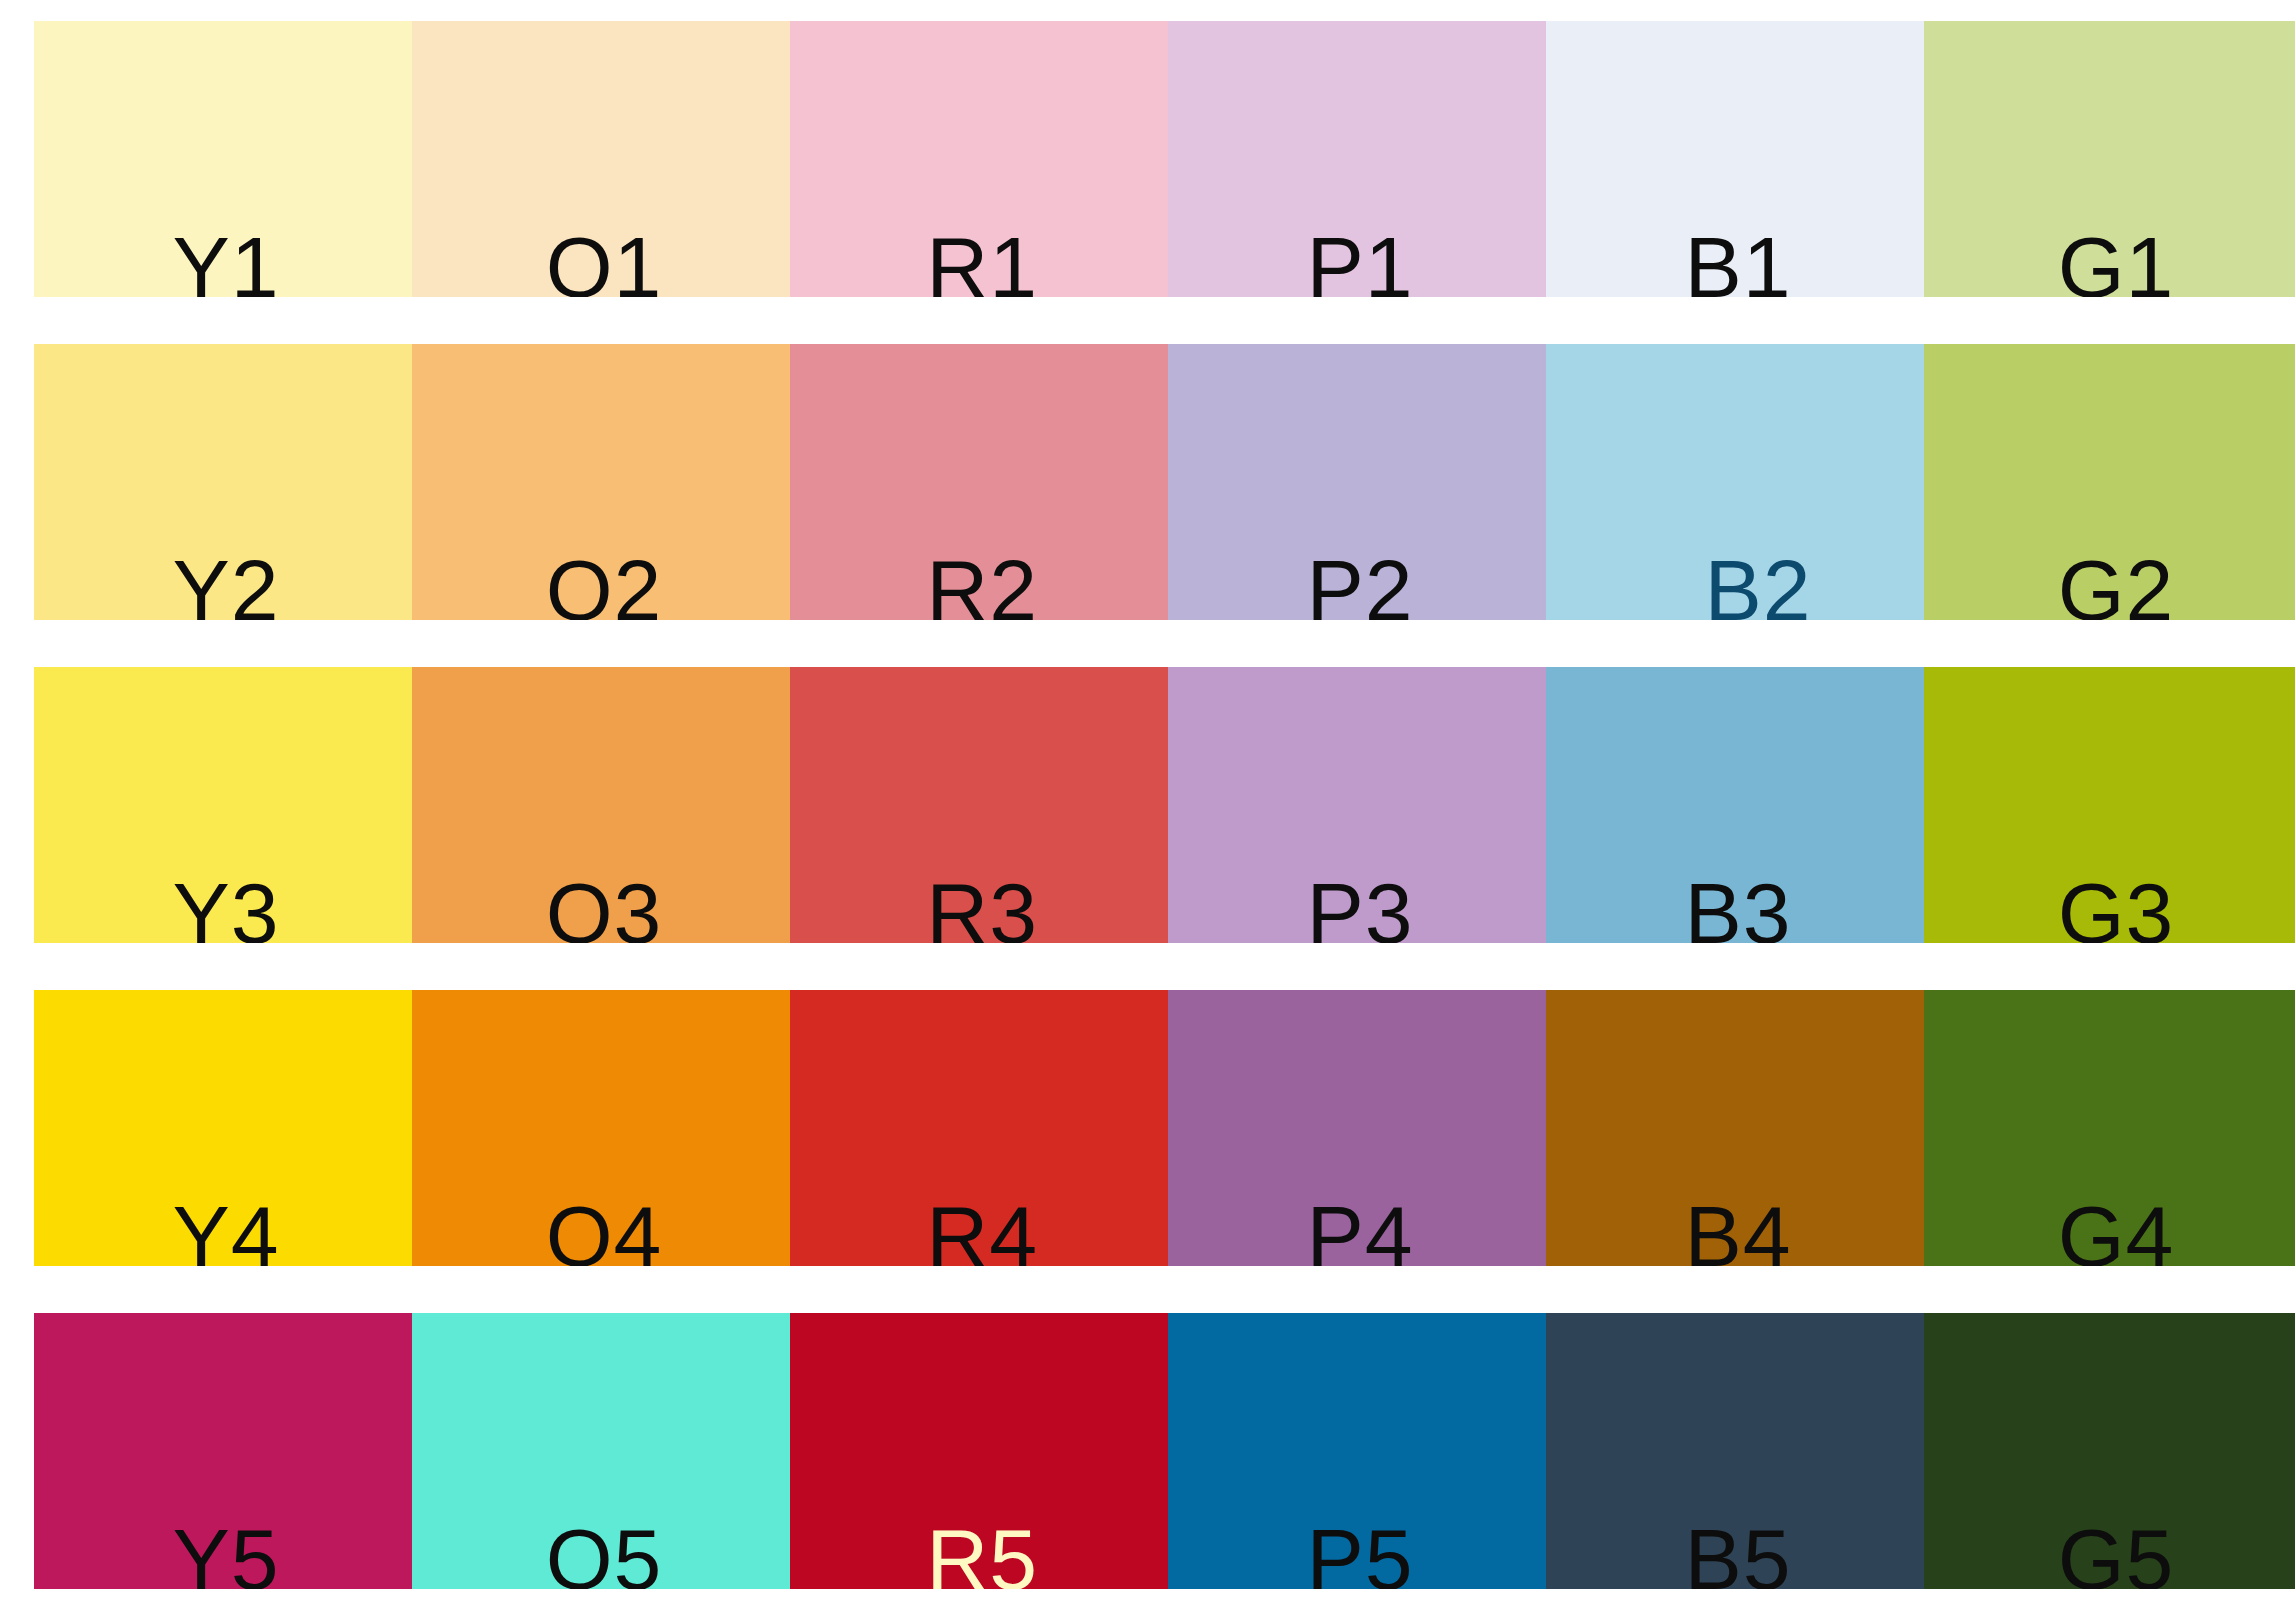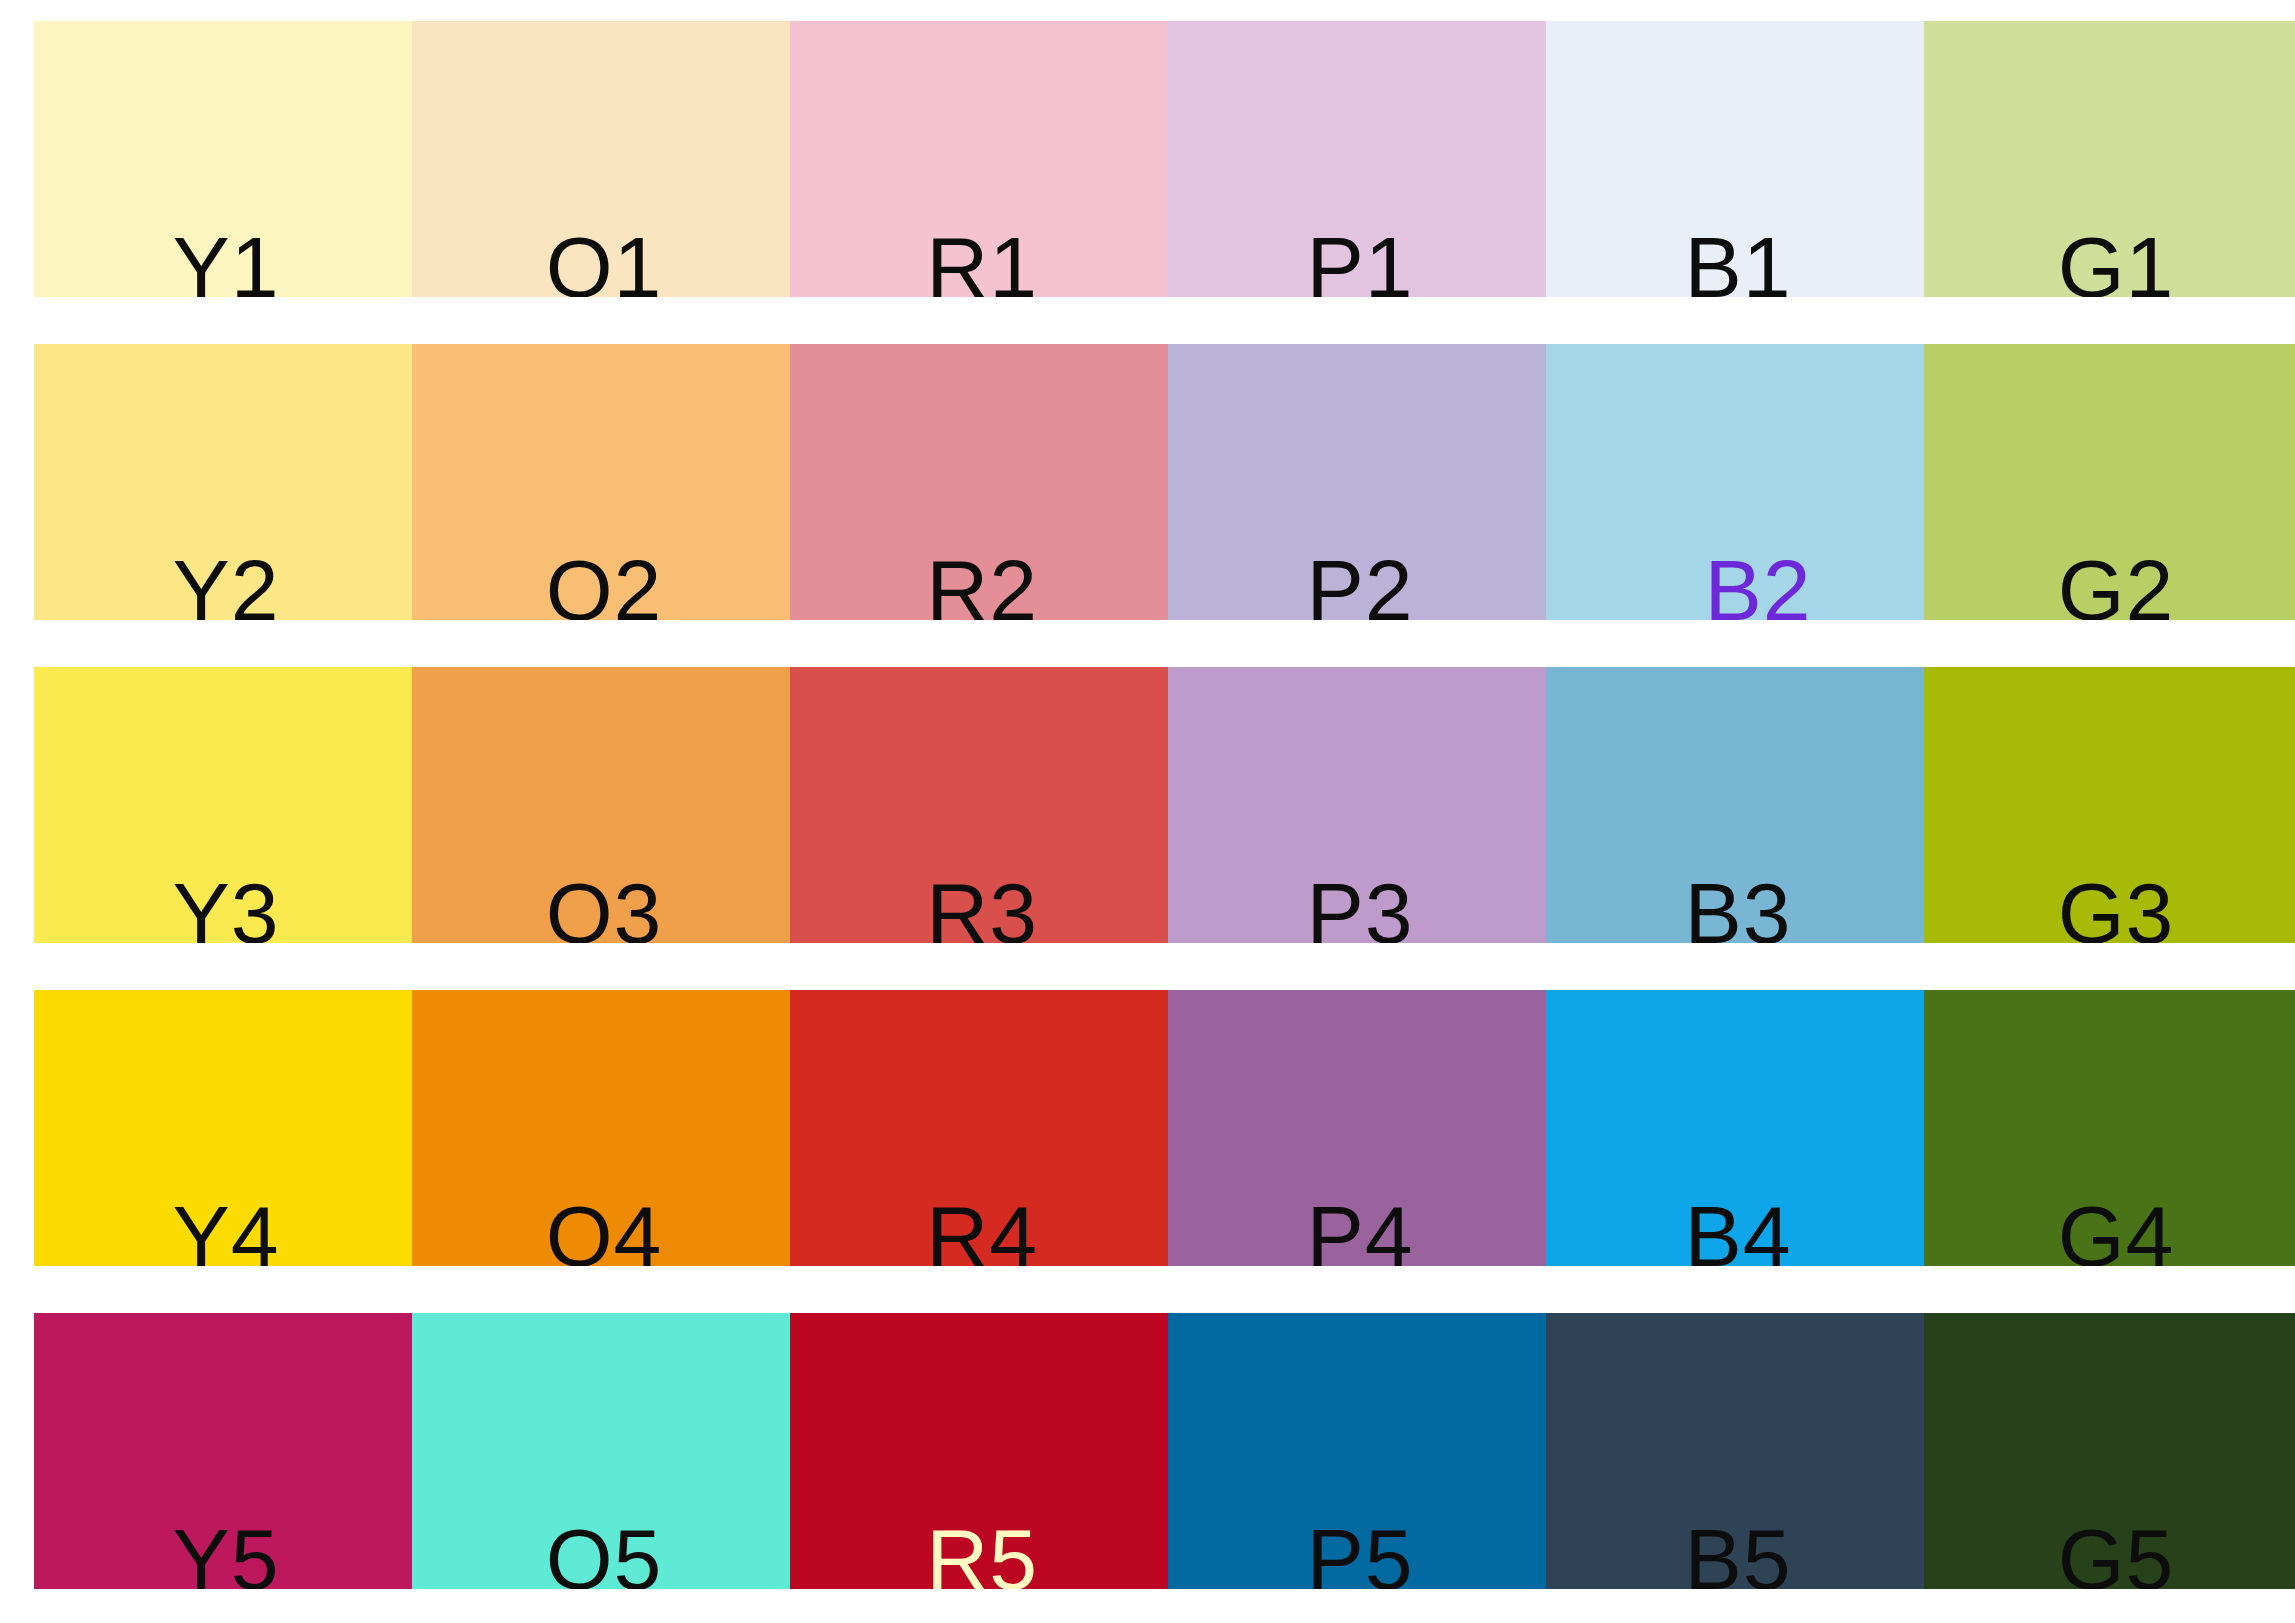--- a/index.html
+++ b/index.html
@@ -86,21 +86,21 @@
       <div class="swatch" style="background-color: rgb(247, 190, 116); padding-left: 32px;">
         <span class="swatch-label" style="color: rgb(13, 13, 13);">O2</span>
       </div>
       <div class="swatch" style="background-color: rgb(228, 143, 151);">
         <span class="swatch-label" style="color: rgb(13, 13, 13);">R2</span>
       </div>
       <div class="swatch" style="background-color: rgb(187, 178, 216);">
         <span class="swatch-label" style="color: rgb(13, 13, 13);">P2</span>
       </div>
       <div class="swatch" style="background-color: rgb(165, 214, 232);">
-        <span class="swatch-label" style="color: #6d28d9; padding-left: 40px;">B2</span>
+        <span class="swatch-label" style="color: #0c4a6e; padding-left: 40px;">B2</span>
       </div>
       <div class="swatch" style="background-color: rgb(185, 207, 102);">
         <span class="swatch-label" style="color: rgb(13, 13, 13);">G2</span>
       </div>
       <div class="swatch" style="background-color: rgb(250, 233, 79);">
         <span class="swatch-label" style="color: rgb(13, 13, 13);">Y3</span>
       </div>
       <div class="swatch" style="background-color: rgb(240, 159, 75);">
         <span class="swatch-label" style="color: rgb(13, 13, 13);">O3</span>
       </div>
@@ -121,21 +121,21 @@
       </div>
       <div class="swatch" style="background-color: rgb(238, 138, 4);">
         <span class="swatch-label" style="color: rgb(13, 13, 13);">O4</span>
       </div>
       <div class="swatch" style="background-color: rgb(212, 42, 34);">
         <span class="swatch-label" style="color: rgb(13, 13, 13);">R4</span>
       </div>
       <div class="swatch" style="background-color: rgb(154, 99, 158);">
         <span class="swatch-label" style="color: rgb(13, 13, 13);">P4</span>
       </div>
-      <div class="swatch" style="background-color: #0ea5e9; padding-left: 12px;">
+      <div class="swatch" style="background-color: #a16207; padding-left: 12px;">
         <span class="swatch-label" style="color: rgb(13, 13, 13);">B4</span>
       </div>
       <div class="swatch" style="background-color: rgb(74, 115, 23);">
         <span class="swatch-label" style="color: rgb(13, 13, 13);">G4</span>
       </div>
       <div class="swatch" style="background-color: #be185d;">
         <span class="swatch-label" style="color: rgb(13, 13, 13);">Y5</span>
       </div>
       <div class="swatch" style="background-color: #5eead4; padding-left: 12px;">
         <span class="swatch-label" style="color: rgb(13, 13, 13);">O5</span>

